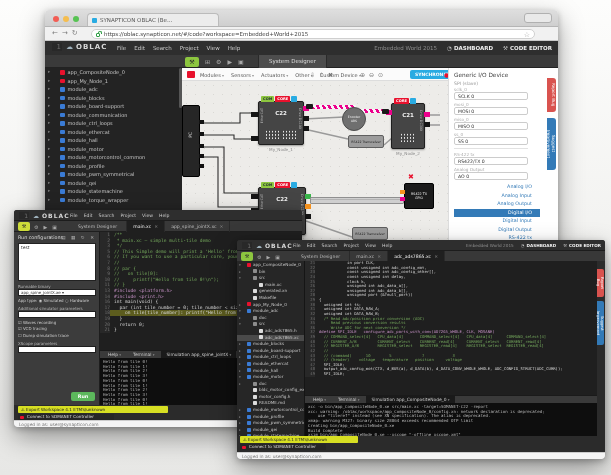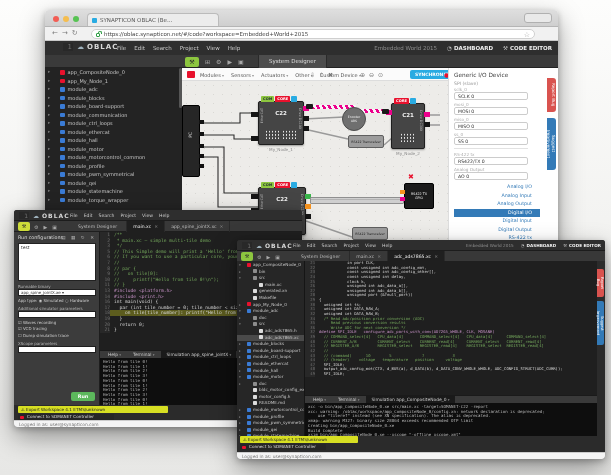--- a/index.html
+++ b/index.html
@@ -15,21 +15,21 @@
   .favicon { position:absolute; left:4px; top:4px; width:5px; height:5px; background:#29abe2; border-radius:1px; }
   .profile-btn { position:absolute; right:6px; top:3px; width:28px; height:10px; background:#e9e9e9; border:1px solid #b0b0b0; border-radius:3px; }
   .urlbar { position:absolute; left:0; top:17px; width:100%; height:14px; background:#f1f1f1; border-bottom:1px solid #c9c9c9; }
   .navics { position:absolute; left:7px; top:2px; font-size:7px; color:#7a7a7a; letter-spacing:4px; }
   .urlfield { position:absolute; left:46px; top:2px; width:444px; height:10px; background:#fff; border:1px solid #cfcfcf; border-radius:5px; font-size:5.5px; color:#444; line-height:9px; padding-left:12px; white-space:nowrap; overflow:hidden; }
   .lock { position:absolute; left:4px; top:2.5px; width:4px; height:4px; border:1px solid #2f9e44; border-radius:1px; }
   .lock:before { content:""; position:absolute; left:0.5px; top:-2.5px; width:2px; height:2px; border:0.8px solid #2f9e44; border-bottom:none; border-radius:2px 2px 0 0; }
   .star { position:absolute; right:4px; top:0; font-size:7px; color:#999; line-height:10px; }
 
   .appbar { position:absolute; left:0; top:31px; width:100%; height:14px; background:#2e2e2e; }
-  .logo { position:absolute; left:18px; top:2px; font-size:7px; color:#d8d8d8; font-weight:bold; letter-spacing:1px; }
+  .logo { position:absolute; left:7px; top:2px; font-size:7px; color:#d8d8d8; font-weight:bold; letter-spacing:1px; }
   .logo .cl { color:#9fb2bd; font-weight:normal; margin-right:2px; }
   .menurow { position:absolute; left:72px; top:0; height:14px; display:flex; gap:8px; align-items:center; }
   .menurow .mi { font-size:5.5px; color:#c9c9c9; cursor:default; }
   .hdr-right { position:absolute; right:6px; top:0; height:14px; display:flex; gap:10px; align-items:center; }
   .hdr-ws { font-size:5.5px; color:#8d8d8d; }
   .hdr-link { font-size:5.5px; color:#f0f0f0; font-weight:bold; }
   .hdr-link .ic { color:#bbb; margin-right:2px; font-weight:normal; }
 
   .subbar { position:absolute; left:0; top:45px; width:100%; height:13px; background:#3a3a3a; border-bottom:1px solid #222; }
   .buildbtn { position:absolute; top:1.5px; width:14px; height:10px; background:#8dc63f; border-radius:2px; color:#2b2b2b; font-size:6px; text-align:center; line-height:10px; }

